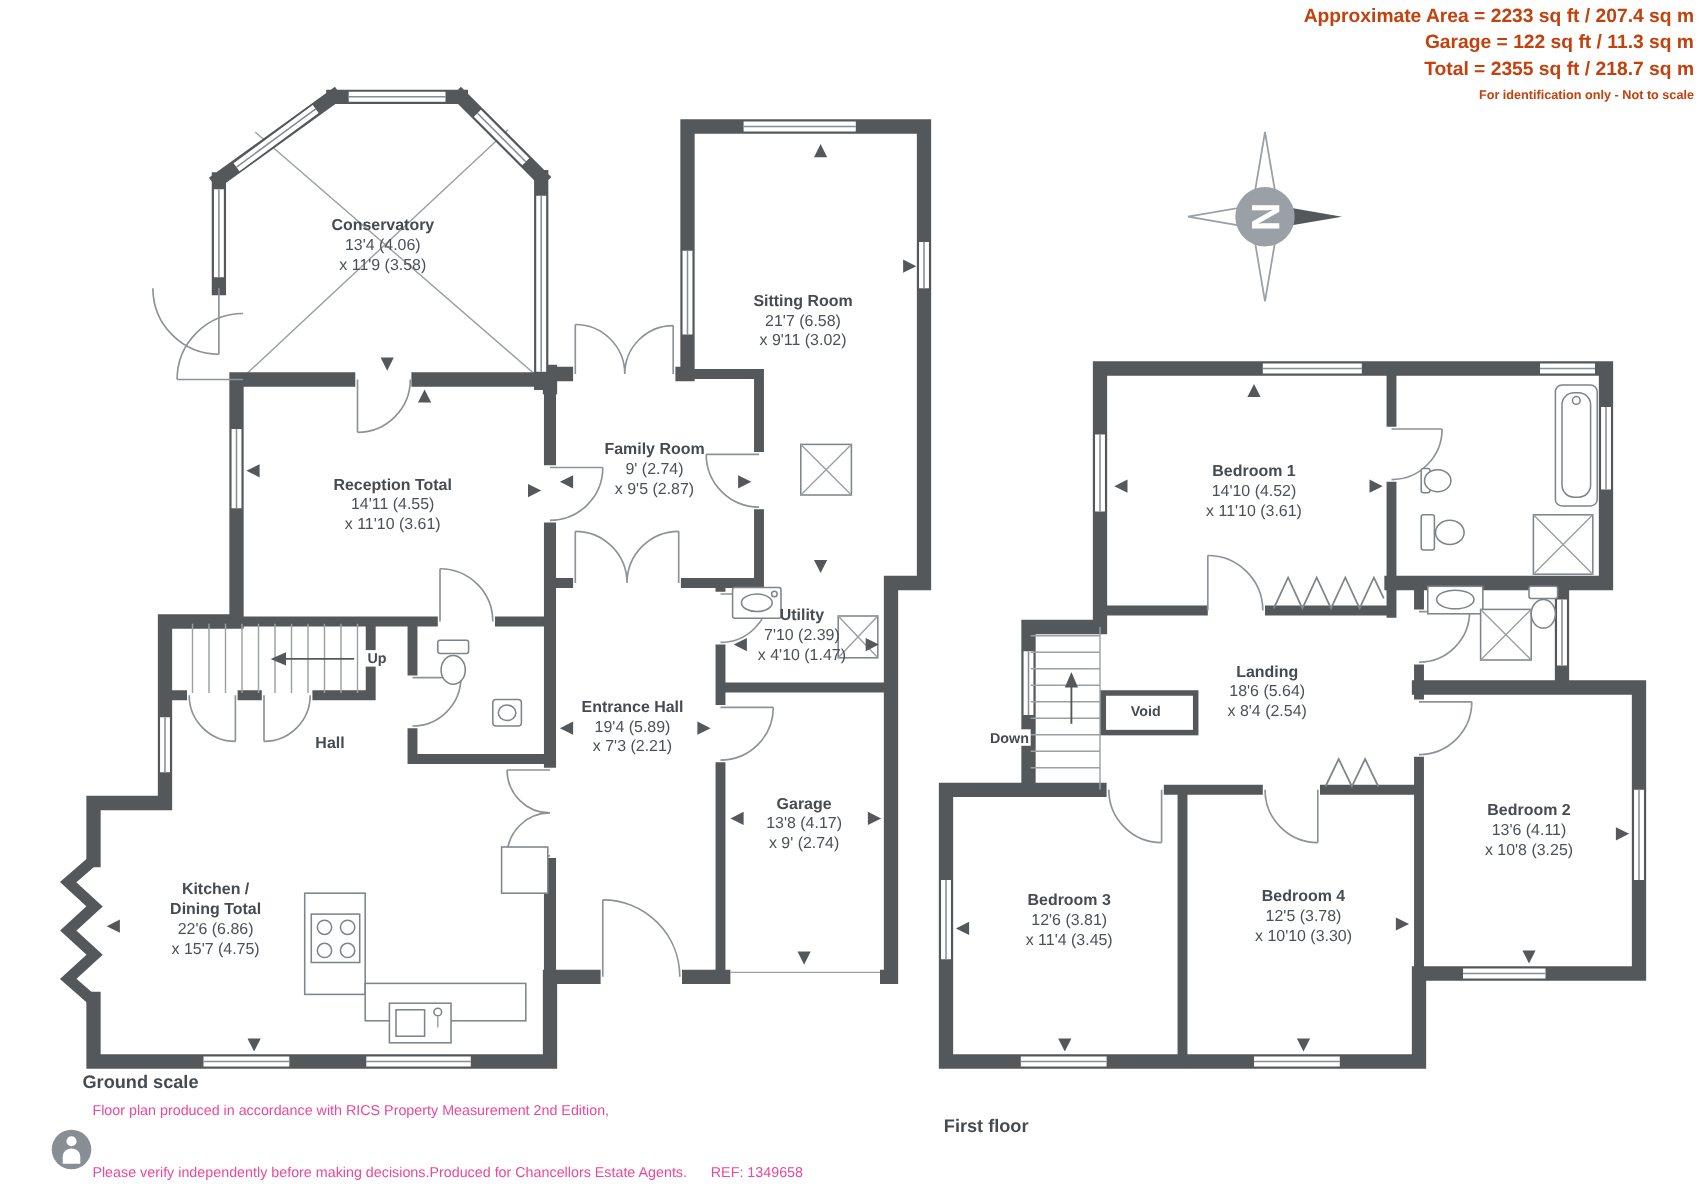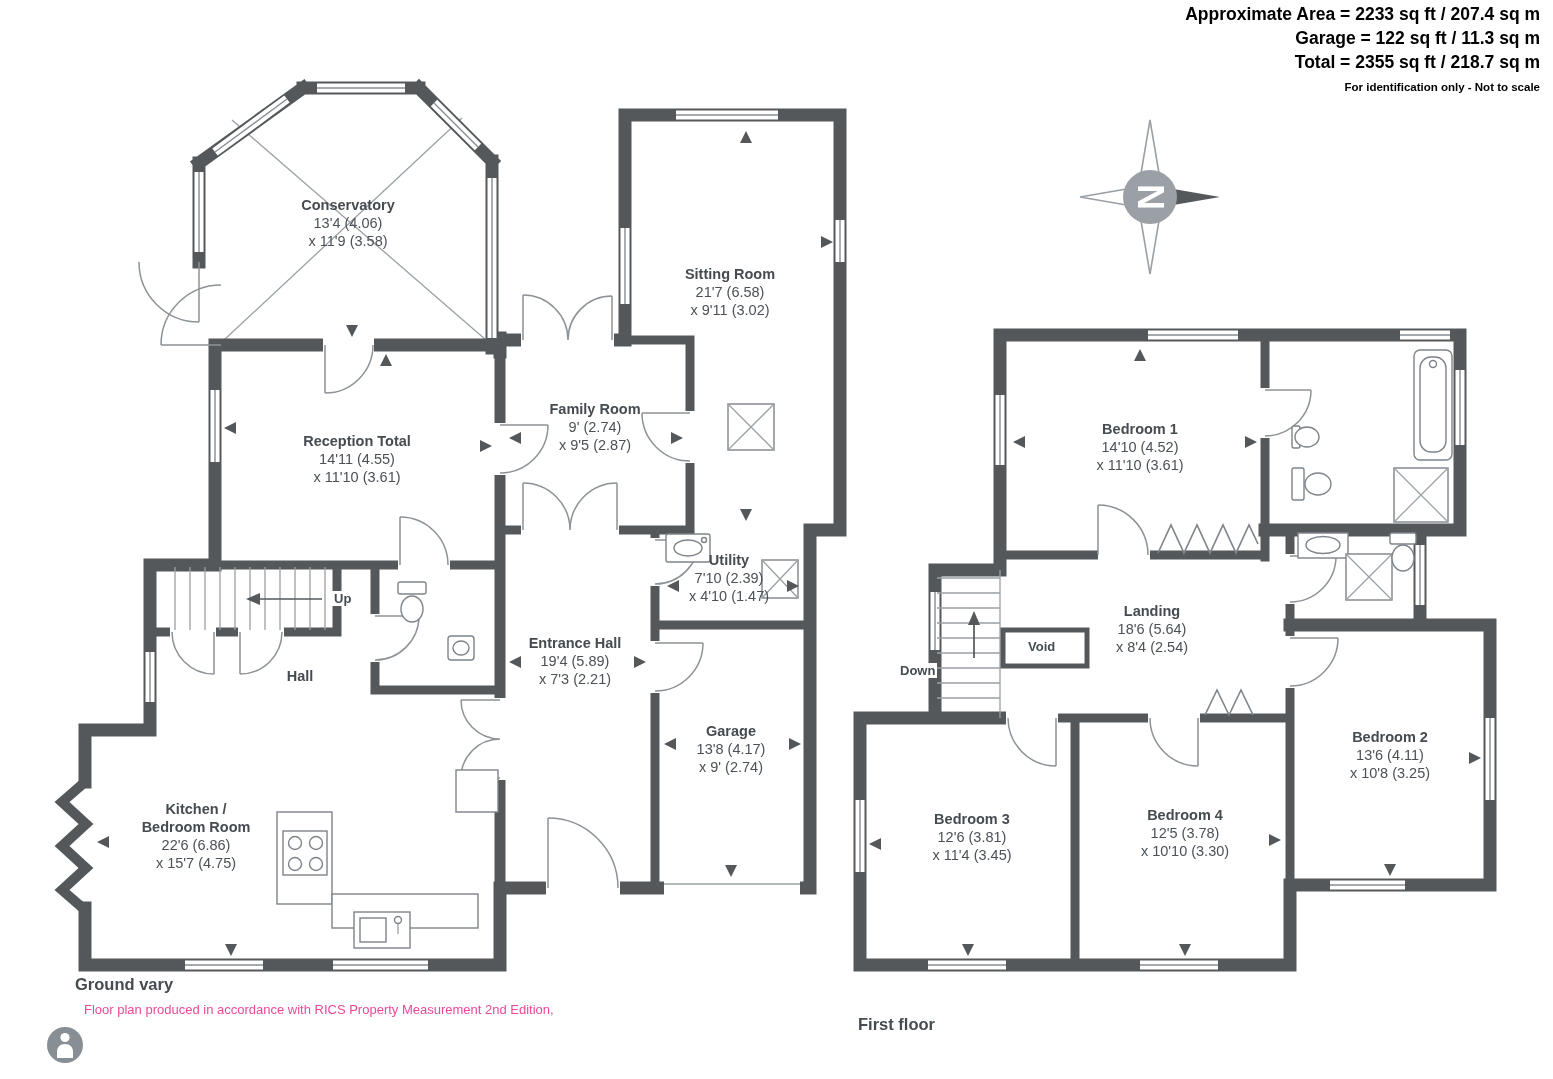--- a/index.html
+++ b/index.html
@@ -28,21 +28,21 @@
   .cdark{fill:#54585b;}
   .ctext{font-family:"Liberation Sans",sans-serif;font-weight:bold;font-size:36px;fill:#fff;}
 
   
   .room-label{position:absolute;transform:translateX(-50%);text-align:center;
               font-size:14.5px;line-height:18px;white-space:nowrap;color:#4b5157;z-index:3;}
   .room-label .rname{font-weight:bold;color:#454b51;text-align:center;}
   .mini-label{position:absolute;font-size:13px;font-weight:bold;color:#454b51;
               background:#fff;padding:0 2px;z-index:3;}
   .floor-label{position:absolute;font-size:16.5px;font-weight:bold;color:#454b51;z-index:3;}
-  .hdr{position:absolute;right:13px;font-weight:bold;color:#000000;
+  .hdr{position:absolute;right:13px;font-weight:bold;color:#c2410c;
        font-size:17.5px;white-space:nowrap;z-index:3;}
   .hdr.small{font-size:11.5px;}
   .footer-line{position:absolute;left:84px;font-size:13px;color:#ec4899;white-space:nowrap;z-index:3;}
   .person-badge{position:absolute;z-index:3;width:38px;height:38px;}
   .person-badge svg{position:static;}
 </style>
 </head>
 <body>
 
 <div class="canvas">
@@ -223,21 +223,21 @@
 <div class="room-label" style="left:300px;top:667px">
   <div class="rname">Hall</div>
 </div>
 <div class="room-label" style="left:731px;top:722px">
   <div class="rname">Garage</div>
   <div>13'8 (4.17)</div>
   <div>x 9' (2.74)</div>
 </div>
 <div class="room-label" style="left:196px;top:800px">
   <div class="rname">Kitchen /</div>
-  <div class="rname">Bedroom Room</div>
+  <div class="rname">Dining Total</div>
   <div>22'6 (6.86)</div>
   <div>x 15'7 (4.75)</div>
 </div>
 <div class="mini-label" style="left:332px;top:591px">Up</div>
 
 <div class="room-label" style="left:1140px;top:420px">
   <div class="rname">Bedroom 1</div>
   <div>14'10 (4.52)</div>
   <div>x 11'10 (3.61)</div>
 </div>
@@ -257,27 +257,31 @@
   <div class="rname">Bedroom 3</div>
   <div>12'6 (3.81)</div>
   <div>x 11'4 (3.45)</div>
 </div>
 <div class="room-label" style="left:1185px;top:806px">
   <div class="rname">Bedroom 4</div>
   <div>12'5 (3.78)</div>
   <div>x 10'10 (3.30)</div>
 </div>
 
-<div class="floor-label" style="left:75px;top:975px">Ground vary</div>
+<div class="floor-label" style="left:75px;top:975px">Ground scale</div>
 <div class="floor-label" style="left:858px;top:1015px">First floor</div>
 
 <div class="person-badge" style="left:46px;top:1026px">
   <svg width="38" height="38" viewBox="0 0 38 38">
     <circle cx="19" cy="19" r="18" fill="#878e94"></circle>
     <circle cx="19" cy="11.5" r="4.6" fill="#fff"></circle>
     <path d="M19 18c-5 0-8 3.4-8 8v6h16v-6c0-4.6-3-8-8-8z" fill="#fff"></path>
   </svg>
 </div>
 <div class="footer-line" style="top:1002px">
   <span>Floor plan produced in accordance with RICS Property Measurement 2nd Edition,</span>
 </div>
+<div class="footer-line" style="top:1058px">
+  <span>Please verify independently before making decisions.Produced for Chancellors Estate Agents.</span>
+  <span style="margin-left:18px">REF: 1349658</span>
+</div>
 
 </div>
 
 </body></html>

